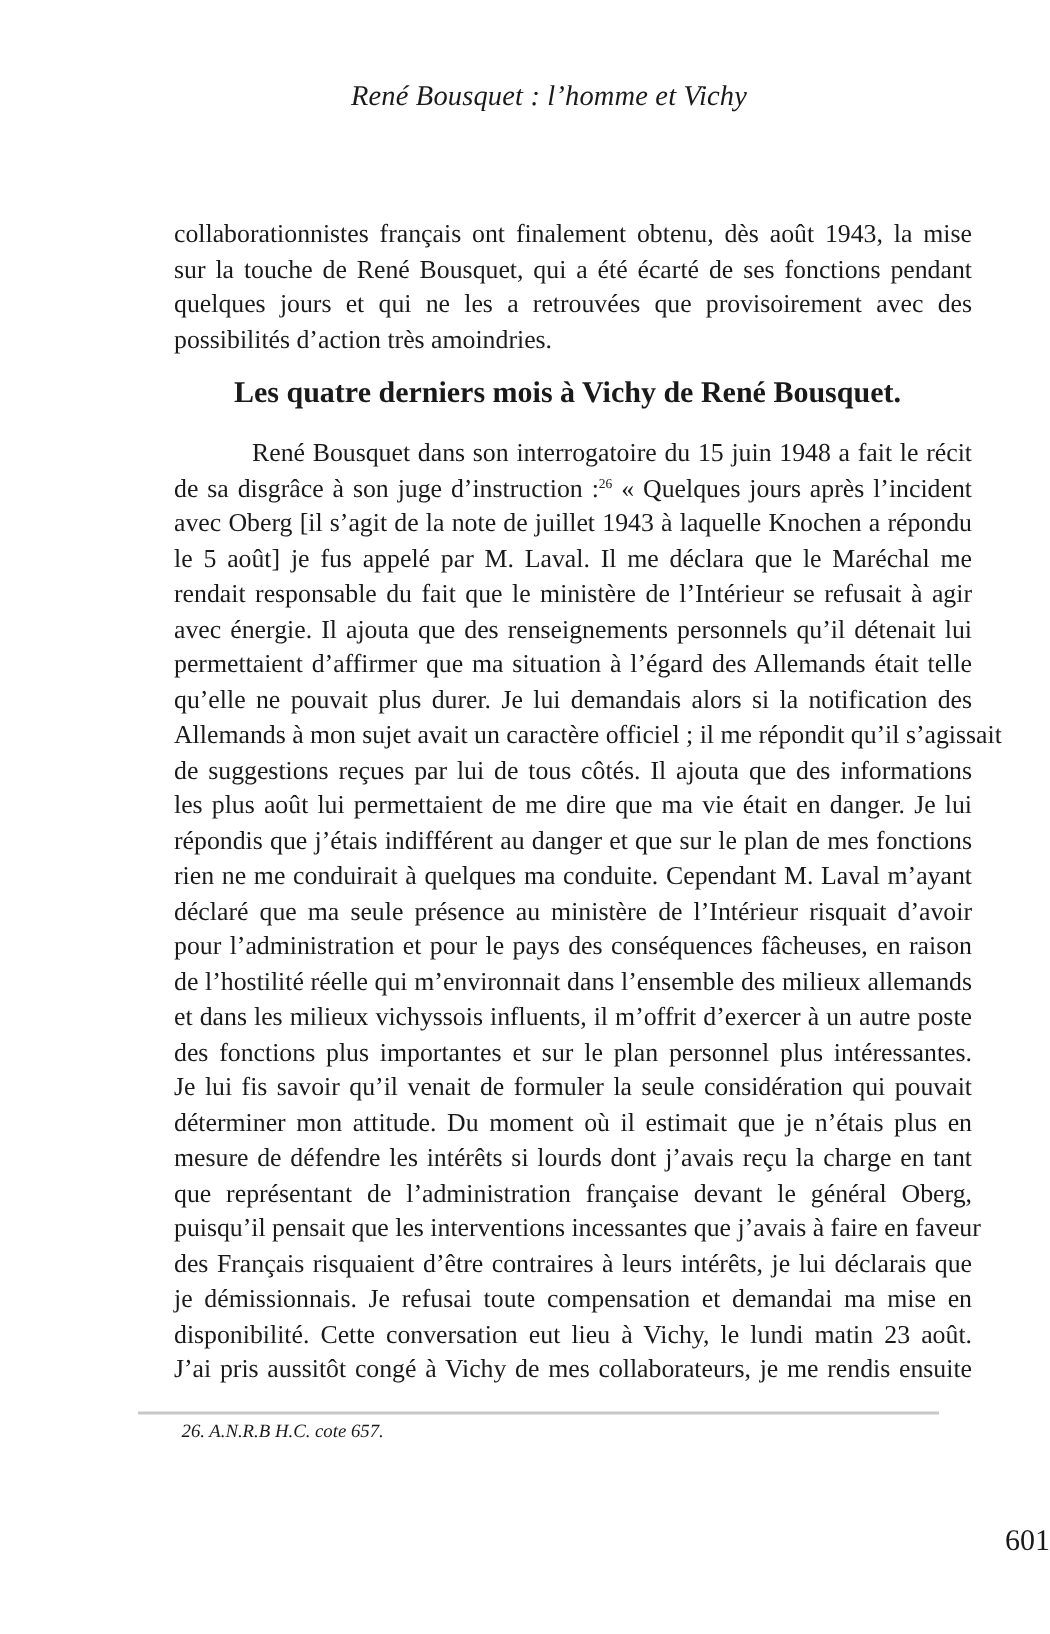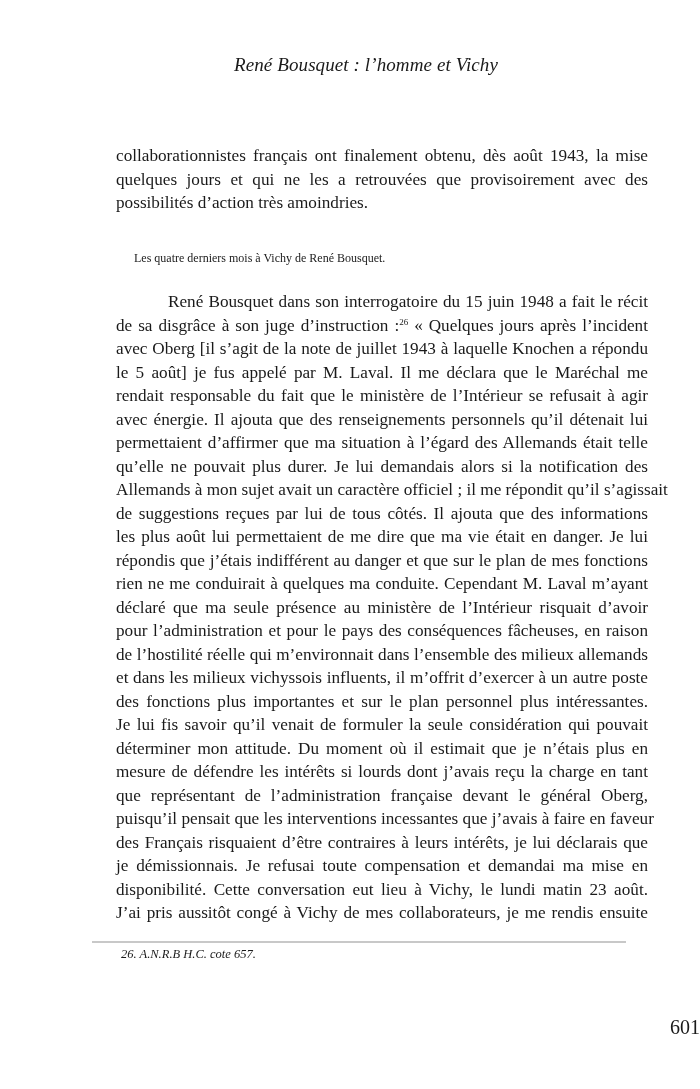--- a/index.html
+++ b/index.html
@@ -5,34 +5,35 @@
   html, body { margin: 0; padding: 0; background: #ffffff; }
   body { width: 700px; height: 1089px; position: relative; overflow: hidden;
          font-family: "Liberation Serif", "DejaVu Serif", serif; color: #1a1a1a; }
   .running-head { position: absolute; top: 54px; left: 16px; width: 700px; text-align: center;
                   font-style: italic; font-size: 19px; letter-spacing: 0.1px; }
   .body-block { position: absolute; left: 94px; width: 532px; font-size: 17.2px; line-height: 23.5px; margin-left: 22px; }
   .line { display: block; height: 23.5px; white-space: nowrap; text-align: justify; text-align-last: justify; }
   .line.last { text-align-last: left; }
   .line.indent { padding-left: 52px; }
   #p1 { top: 144px; }
-  .heading { position: absolute; top: 251px; left: 134px; font-weight: normal; font-size: 12px; }
+  .heading { position: absolute; top: 251px; left: 156px; font-weight: bold; font-size: 20px; }
   #p2 { top: 290px; }
   sup { font-size: 9px; vertical-align: 6px; line-height: 0; }
   .rule { position: absolute; top: 941px; left: 92px; width: 534px; height: 2px; background: #c8c8c8; }
   .footnote { position: absolute; top: 947px; left: 93px; font-style: italic; font-size: 12.5px; margin-left: 28px; }
   .page-number { position: absolute; top: 1016px; left: 0; width: 700px; text-align: right; font-size: 20px; }
 </style>
 </head>
 <body>
 
 <div class="running-head">René Bousquet : l’homme et Vichy</div>
 
 <div class="body-block" id="p1">
   <span class="line">collaborationnistes français ont finalement obtenu, dès août 1943, la mise</span>
+  <span class="line">sur la touche de René Bousquet, qui a été écarté de ses fonctions pendant</span>
   <span class="line">quelques jours et qui ne les a retrouvées que provisoirement avec des</span>
   <span class="line last">possibilités d’action très amoindries.</span>
 </div>
 
 <div class="heading">Les quatre derniers mois à Vichy de René Bousquet.</div>
 
 <div class="body-block" id="p2">
   <span class="line indent">René Bousquet dans son interrogatoire du 15 juin 1948 a fait le récit</span>
   <span class="line"><span>de sa disgrâce à son juge d’instruction :</span><sup>26</sup><span> « Quelques jours après l’incident</span></span>
   <span class="line">avec Oberg [il s’agit de la note de juillet 1943 à laquelle Knochen a répondu</span>

